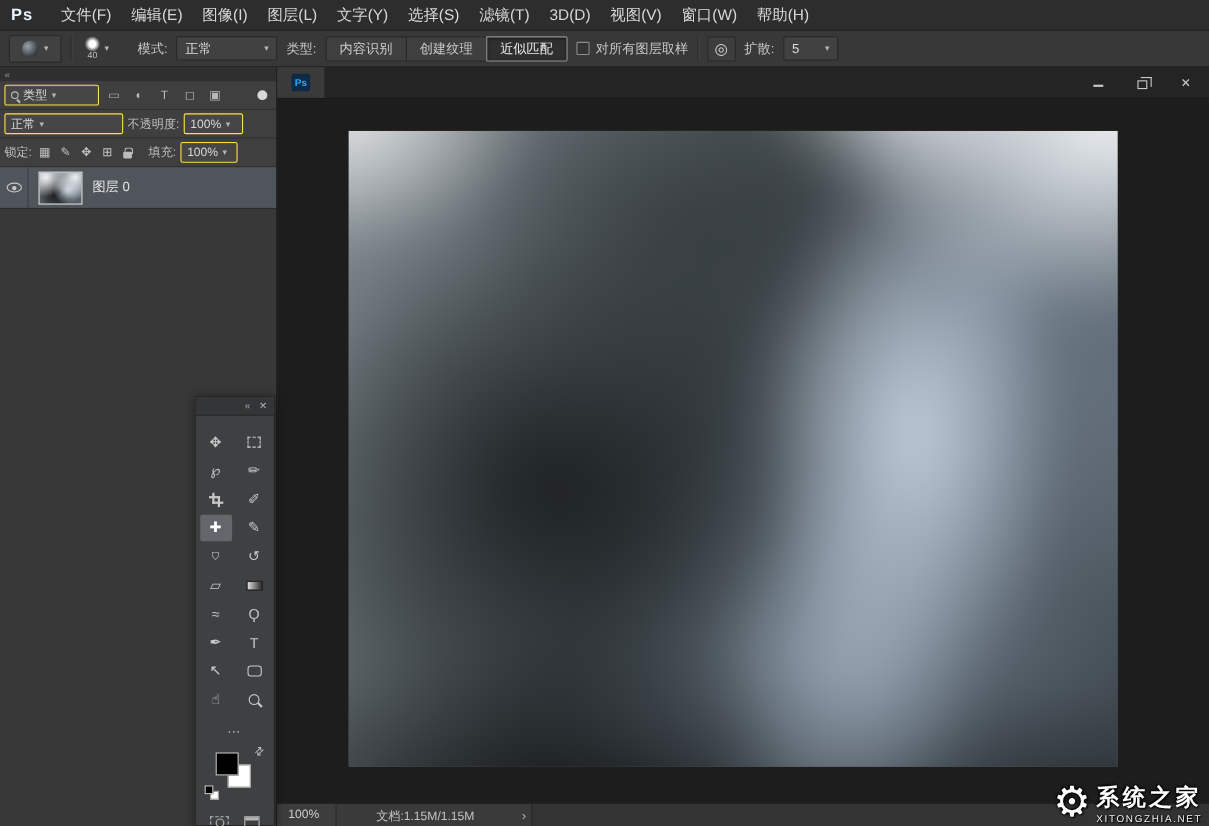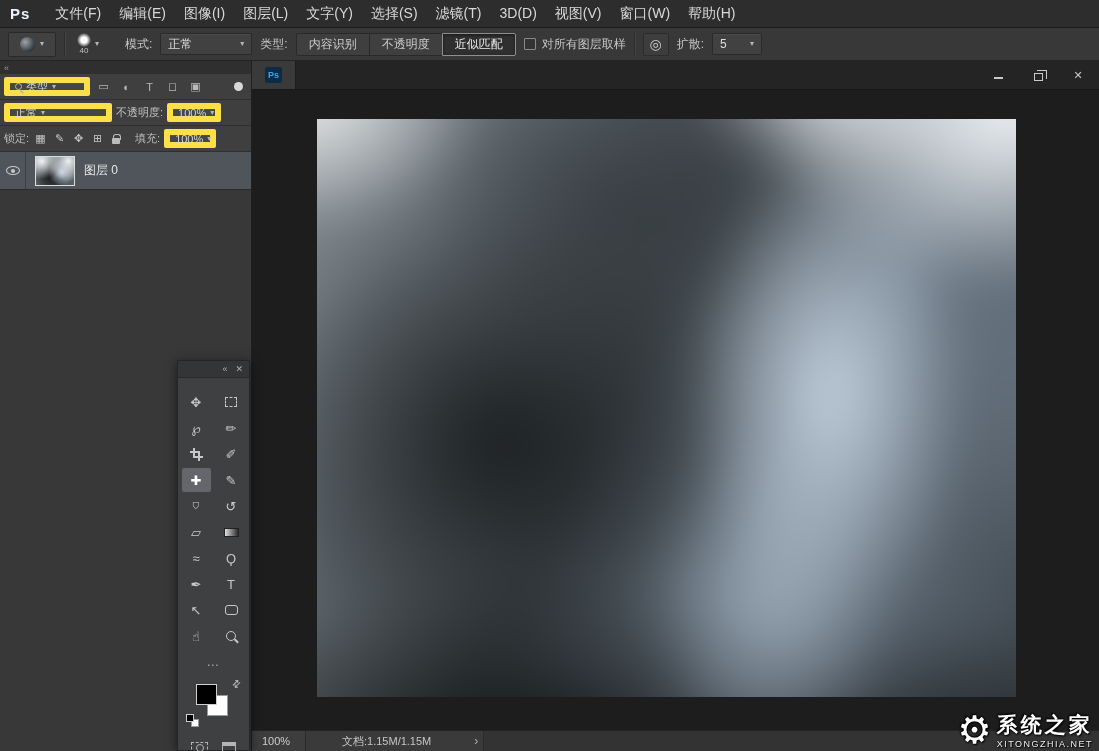--- a/index.html
+++ b/index.html
@@ -41,21 +41,21 @@
 
   
   .left-panel { width:252px; background:#3a3a3a; border-right:1px solid #1f1f1f; display:flex; flex-direction:column; }
   .dock-header { height:13px; background:#2f2f2f; display:flex; align-items:center; padding:0 4px; color:#9a9a9a; font-size:9px; }
   .panel-tabs { height:21px; background:#303030; display:flex; align-items:stretch; position:relative; border-bottom:1px solid #2a2a2a; }
   .ptab { padding:0 15px; display:flex; align-items:center; font-size:12px; }
   .ptab.active { background:#3f3f3f; color:#e2e2e2; }
   .ptab.inactive { background:#343434; color:#979797; border-right:1px solid #2a2a2a; }
   .panel-menu-btn { position:absolute; right:8px; top:2px; color:#b5b5b5; font-size:13px; }
   .prow { height:26px; display:flex; align-items:center; padding:0 4px; gap:4px; background:#3f3f3f; border-bottom:1px solid #2f2f2f; }
-  .pdd { height:19px; background:#464646; border:6px solid #fde047; border-radius:2px; box-shadow:inset 0 1px 0 rgba(255,255,255,.05); display:flex; align-items:center; padding:0 5px; gap:4px; color:#d8d8d8; font-size:11px; }
+  .pdd { height:19px; background:#464646; border:1px solid #fde047; border-radius:2px; box-shadow:inset 0 1px 0 rgba(255,255,255,.05); display:flex; align-items:center; padding:0 5px; gap:4px; color:#d8d8d8; font-size:11px; }
   .filter-dd { width:86px; }
   .blend-dd { width:108px; }
   .small-dd { width:54px; }
   .fill-dd { width:52px; }
   .icon-search { width:7px; height:7px; border:1.5px solid #b9b9b9; border-radius:50%; position:relative; flex:none; }
   .icon-search::after { content:""; position:absolute; right:-3px; bottom:-3px; width:4px; height:1.5px; background:#b9b9b9; transform:rotate(45deg); }
   .filter-ico { width:19px; height:17px; display:flex; align-items:center; justify-content:center; color:#b8b8b8; font-size:11px; border-radius:2px; }
   .filter-toggle { width:9px; height:9px; border-radius:50%; background:#d8d8d8; margin-left:auto; margin-right:4px; }
   .plabel { color:#bfbfbf; font-size:11px; white-space:nowrap; }
   .lock-ico { width:15px; text-align:center; color:#c3c3c3; font-size:11px; }
@@ -175,21 +175,21 @@
       <span class="caret">▾</span>
     </div>
     <span class="opt-label">模式:</span>
     <div class="dropdown mode-dd">
       <span class="dd-value">正常</span>
       <span class="caret">▾</span>
     </div>
     <span class="opt-label">类型:</span>
     <div class="segmented">
       <span class="seg-btn">内容识别</span>
-      <span class="seg-btn">不透明度</span>
+      <span class="seg-btn">创建纹理</span>
       <span class="seg-btn active">近似匹配</span>
     </div>
     <div class="cb-group">
       <span class="checkbox"></span>
       <span class="opt-label">对所有图层取样</span>
     </div>
     <div class="vsep"></div>
     <span class="airbrush-btn">
         <span>◎</span>
       </span>

